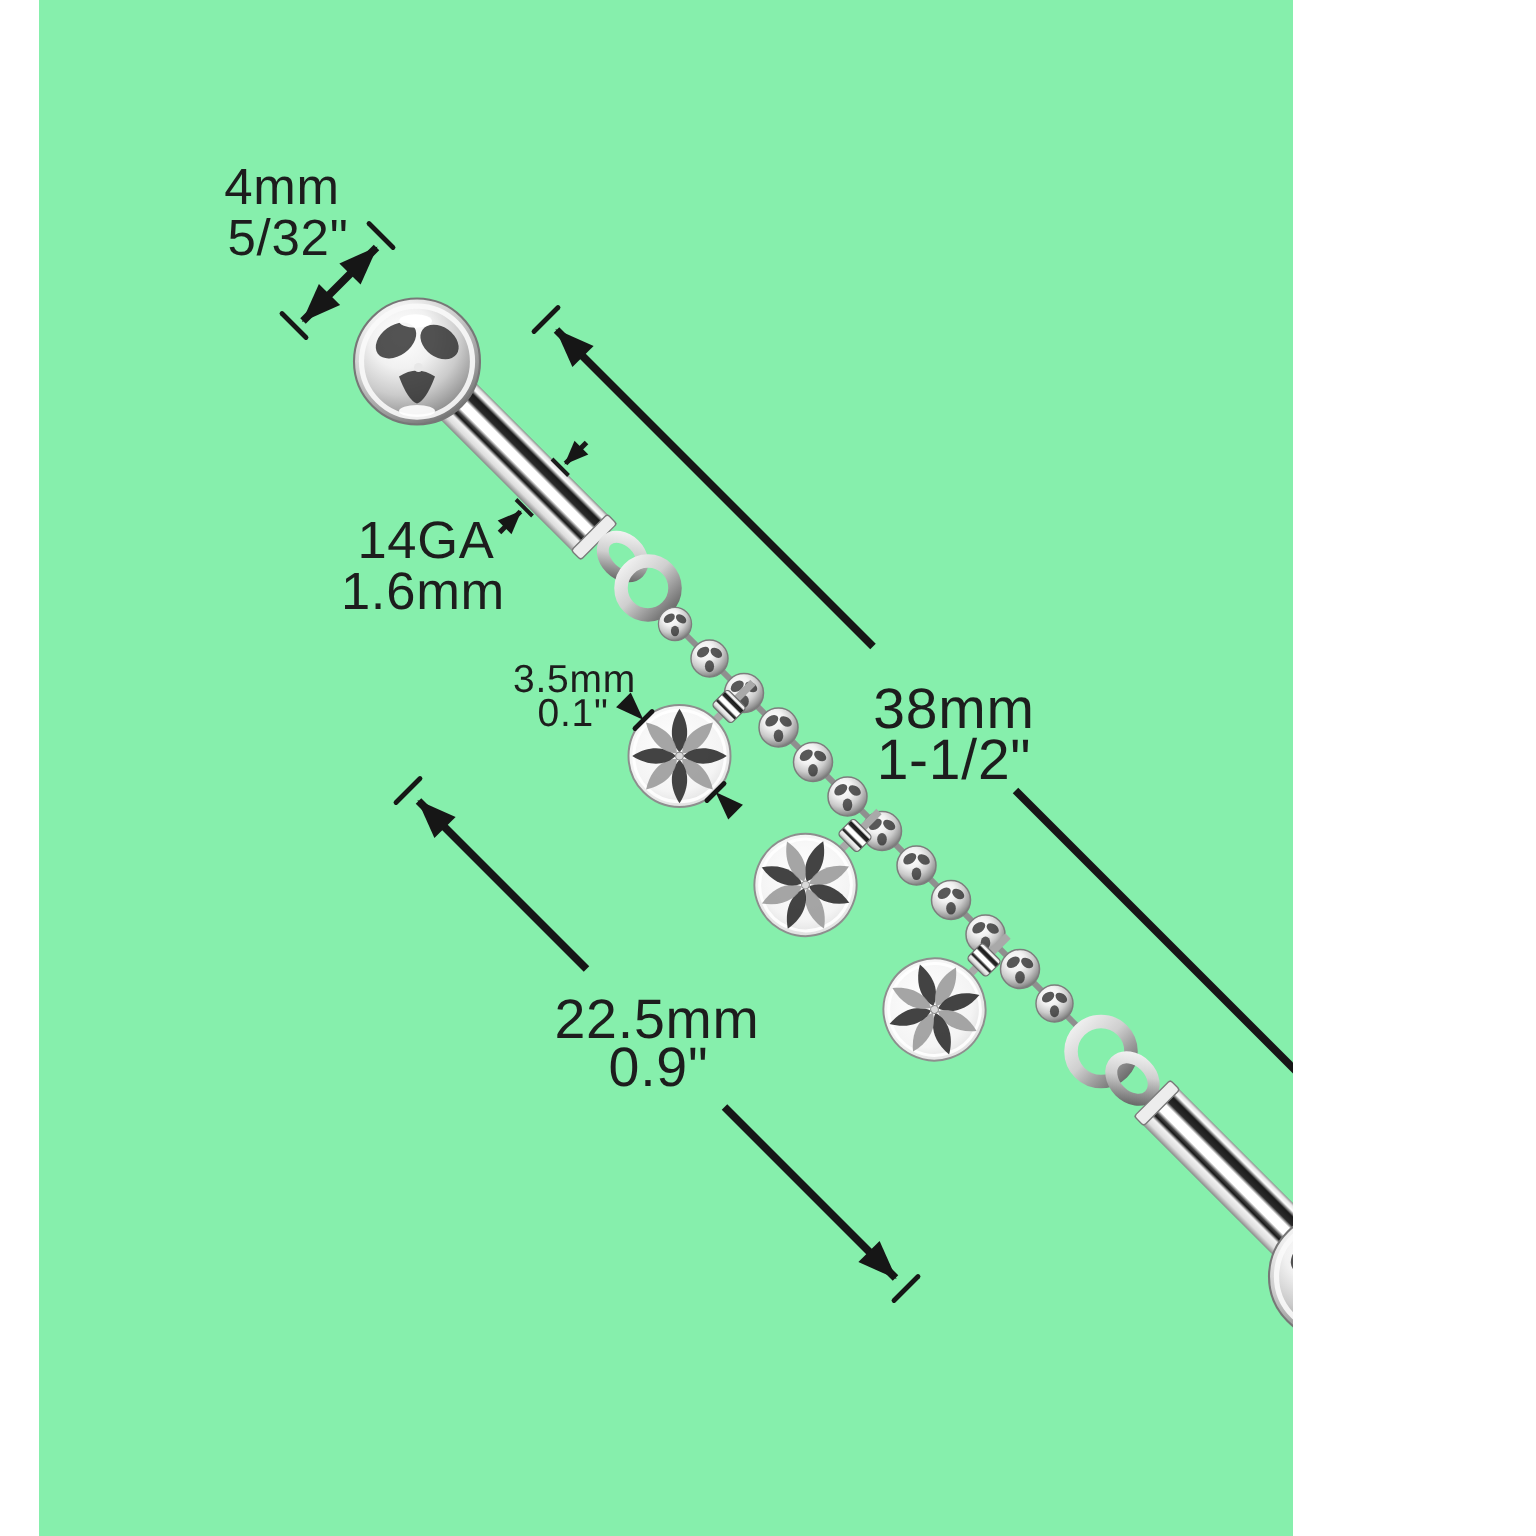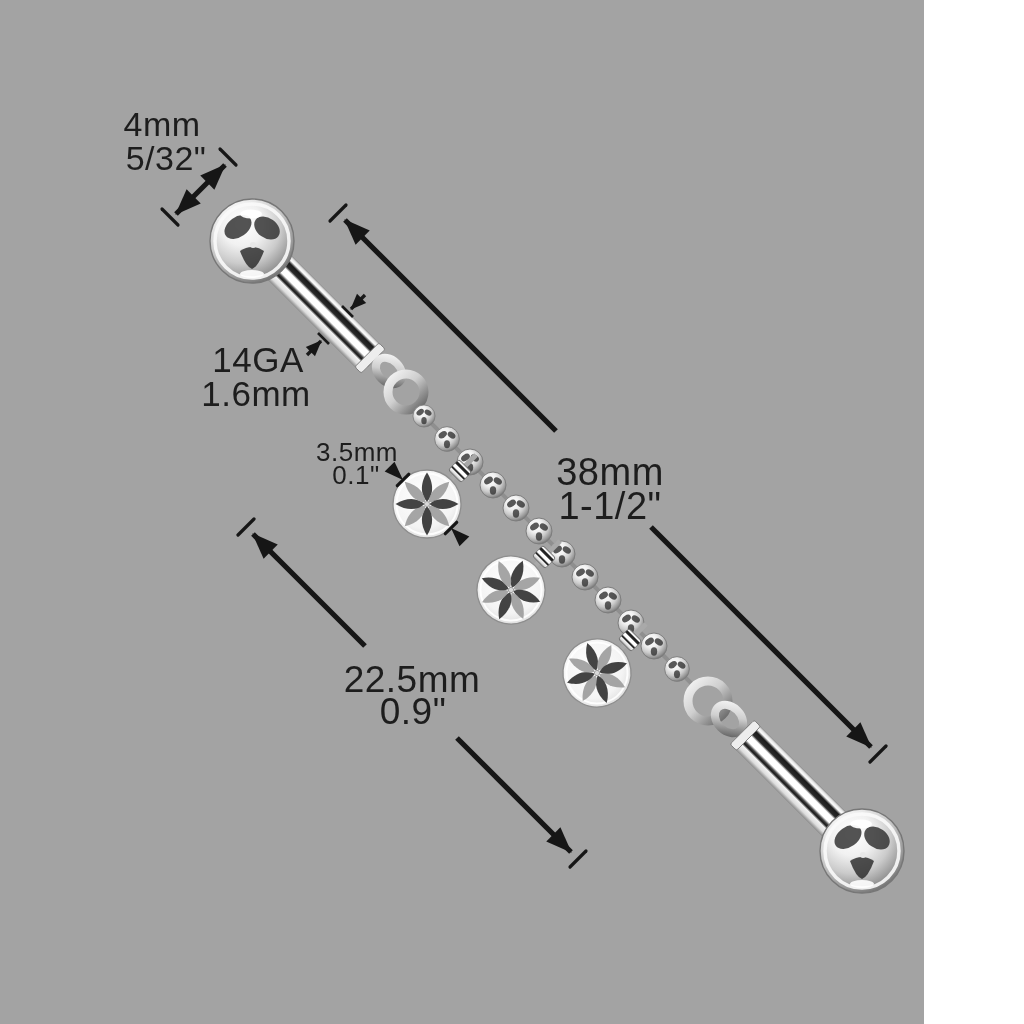--- a/index.html
+++ b/index.html
@@ -1,17 +1,17 @@
 <!DOCTYPE html>
 <html><head>
 <meta charset="utf-8">
 <style>
   html,body{margin:0;padding:0;background:#ffffff;}
-  .stage{position:relative;width:924px;height:1024px;background:#a3a3a3;overflow:hidden;
-         font-family:"Liberation Sans", sans-serif;}
+  .stage{position:relative;width:836px;height:1024px;background:#86efac;overflow:hidden;
+         font-family:"Liberation Sans", sans-serif;margin-left:26px;}
   svg{position:absolute;left:0;top:0;}
   .dimline{stroke:#161616;stroke-width:5.2;fill:none;}
   .dimline-s{stroke:#1a1a1a;stroke-width:3.4;fill:none;}
   .tick{stroke:#161616;stroke-width:3.2;fill:none;stroke-linecap:round;}
   .edgetick{stroke:#1a1a1a;stroke-width:2.6;fill:none;}
   .tri{fill:#161616;}
   .lbl{fill:#1d1d1d;}
   .fs34{font-size:34px;} .fs35{font-size:35px;} .fs26{font-size:26px;}
   .fs38{font-size:38px;} .fs37{font-size:37px;}
   text{text-anchor:middle;letter-spacing:0.5px;}

